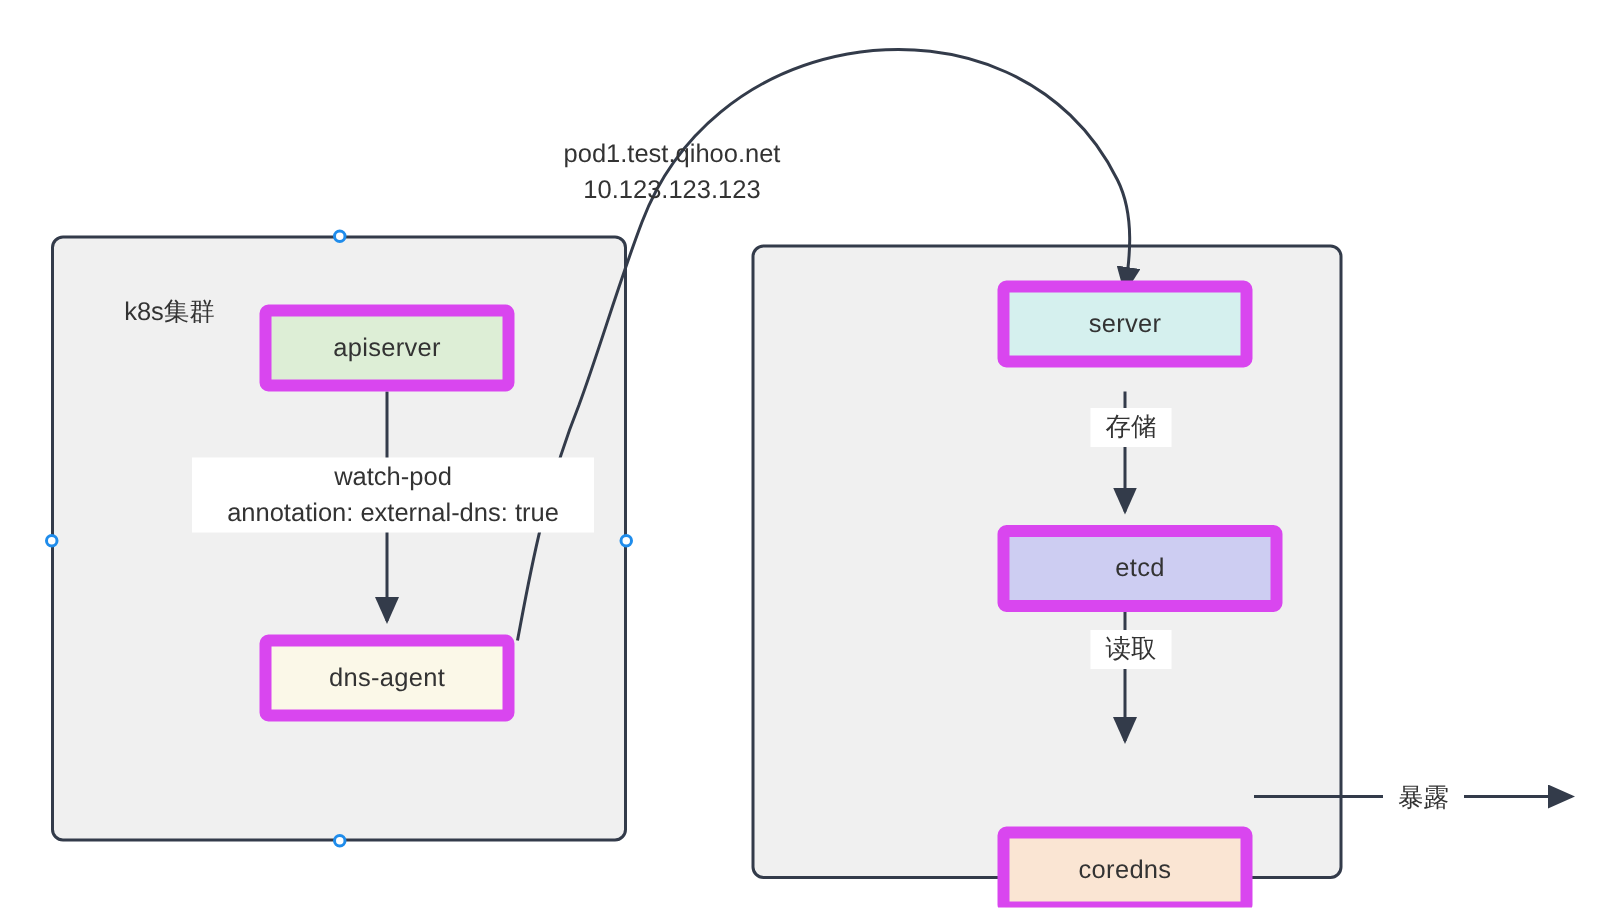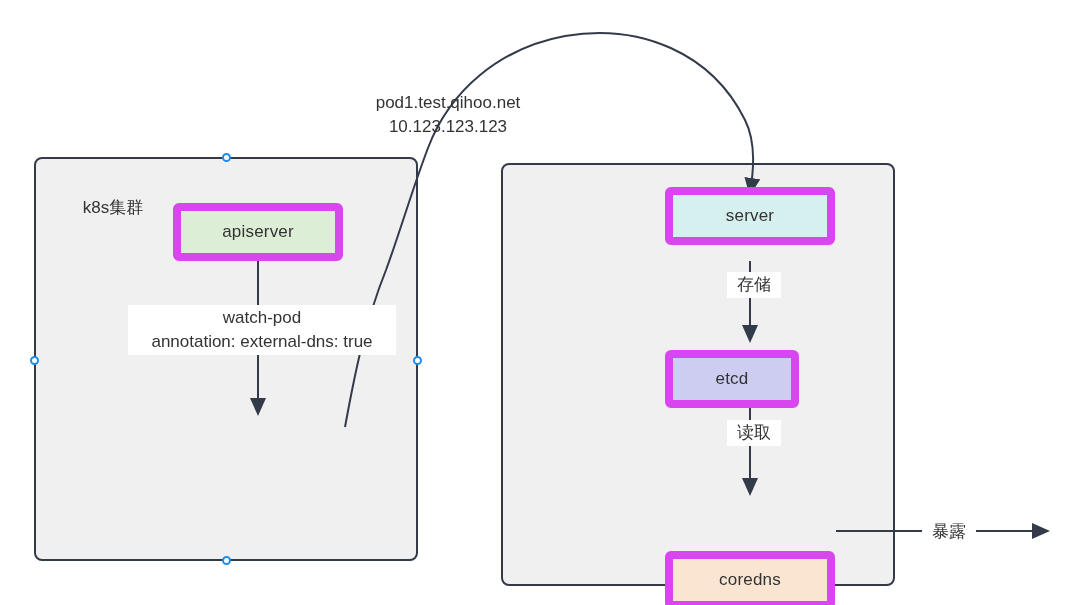--- a/index.html
+++ b/index.html
@@ -130,26 +130,29 @@
                C 450,90 500,48 565,36
                C 640,23 712,53 745,120
                C 757,144 753,174 750,194" fill="none" stroke="#333b4a" stroke-width="2" marker-end="url(#arrowhead)"></path>
     </g>
   </svg>
 
   <div class="node" id="node-apiserver" style="left:173px; top:203px; width:170px; height:58px; background:#ddeed6;">
     <span>apiserver</span>
   </div>
 
+  <div class="node" id="node-dns-agent" style="left:173px; top:423px; width:170px; height:58px; background:#fbf8e8;">
+    <span>dns-agent</span>
+  </div>
 
   <div class="node" id="node-server" style="left:665px; top:187px; width:170px; height:58px; background:#d5f0ee;">
     <span>server</span>
   </div>
 
-  <div class="node" id="node-etcd" style="left:665px; top:350px; width:134px; height:58px; background:#cdcdf2;">
+  <div class="node" id="node-etcd" style="left:665px; top:350px; width:190px; height:58px; background:#cdcdf2;">
     <span>etcd</span>
   </div>
 
   <div class="node" id="node-coredns" style="left:665px; top:503px; width:170px; height:58px; background:#fae5d3;margin-top:48px;">
     <span>coredns</span>
   </div>
 
   <div class="edge-label" style="left:128px; top:305px; width:262px;">watch-pod
 annotation: external-dns: true</div>
 

